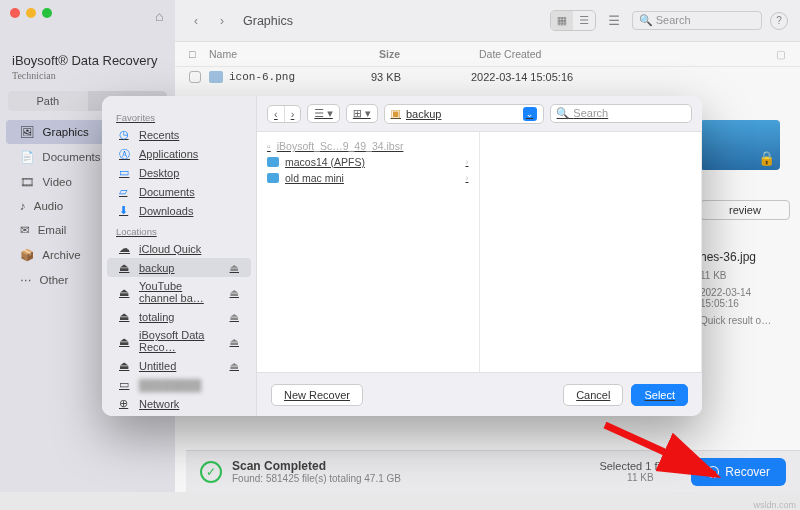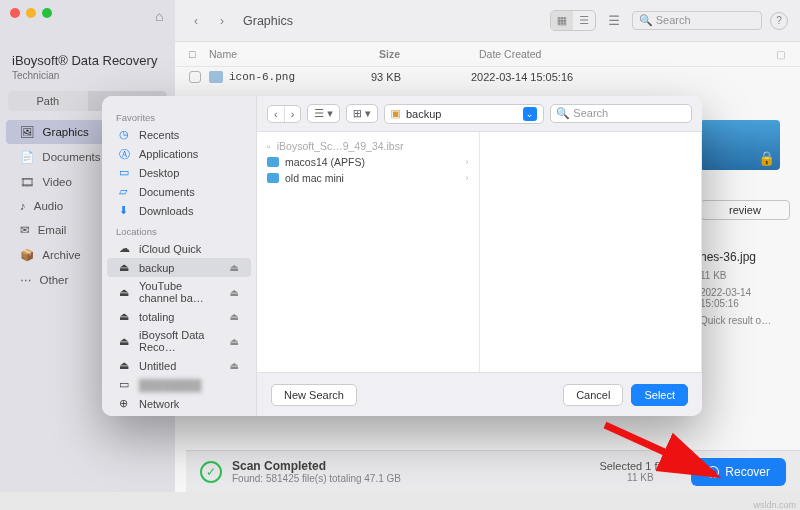--- a/index.html
+++ b/index.html
@@ -7,21 +7,21 @@
 
   
   .app { width: 800px; height: 492px; background: #fff; display: flex; position: relative; }
   .app-sidebar { width: 175px; background: #e9e8ee; display: flex; flex-direction: column; }
   .traffic { display: flex; gap: 6px; padding: 8px 10px; align-items: center; }
   .traffic span { width: 10px; height: 10px; border-radius: 50%; }
   .red { background:#ff5f57; } .yel { background:#febc2e; } .grn { background:#28c840; }
   .traffic .home { margin-left: auto; font-size: 14px; color:#8a8a8e; }
   .app-title { padding: 4px 12px 0; }
   .app-title h1 { font-size: 13px; font-weight: 400; margin-top: 23px; }
-  .app-title .sub { font-size: 10px; color:#777; margin-top:2px; }
+  .app-title .sub { font-size: 10px; color:#777; margin-top:2px;font-family:Liberation Serif, serif; }
   .tabs { display:flex; margin:10px 8px 8px; border-radius:5px; overflow:hidden; background:#dedde5; }
   .tabs div { flex:1; text-align:center; padding:4px 0; font-size:11px; color:#555; background:#e1e0e6; }
   .tabs div.active { background:#d4d3da; }
   .nav { padding:0 0 0 0; }
   .nav-item { display:flex; align-items:center; gap:8px; padding:5px 14px; font-size:11.5px; color:#555; border-radius:4px; margin:1px 6px; }
   .nav-item.sel { background:#c8cbe0; color:#222; }
 
   .app-main { flex:1; display:flex; flex-direction:column; background:#fff; }
   .toolbar { height:42px; display:flex; align-items:center; padding:0 12px; gap:8px; border-bottom:1px solid #e6e6e6; background:#f6f6f8; }
   .toolbar .navbtn { width:18px; height:18px; display:flex; align-items:center; justify-content:center; color:#888; font-size:12px; }
@@ -57,21 +57,21 @@
   
   .preview-panel { position:absolute; right:10px; top:120px; width:90px; font-size:10px; color:#666;}
   .preview-panel .thumb { width:80px; height:50px; background:linear-gradient(#4aa6e0,#2b74b0); border-radius:4px; margin-bottom:6px; position:relative; }
   .preview-panel .lock { position:absolute; right:4px; bottom:4px; font-size:14px; }
   .preview-panel .btn { border:1px solid #ccc; border-radius:4px; padding:3px 0; text-align:center; margin-top:30px; }
   .preview-panel .fn { font-size:12px; color:#333; margin-top:30px; }
   .preview-panel .meta div { font-size:10px; color:#888; margin-top:6px; }
 
   
   .dim { position:absolute; inset:0; background:rgba(0,0,0,.03); }
-  .dialog { position:absolute; left:102px; top:96px; width:600px; height:320px; background:#f7f7f9; border-radius:10px; box-shadow:0 20px 50px rgba(0,0,0,.35); display:flex; overflow:hidden; }
+  .dialog { position:absolute; left:102px; top:96px; width:600px; height:320px; background:#f7f7f9; border-radius:10px; box-shadow:0 20px 50px rgba(0,0,0,.35); display:flex; overflow:hidden;text-decoration:underline; }
   .dlg-side { width:155px; background:#ecebf0; border-right:1px solid #ddd; padding:10px 0; overflow:hidden; position:relative; }
   .dlg-side h4 { font-size:9.5px; color:#8a8a8e; text-transform:none; padding:6px 14px 2px; font-weight:500; }
   .dlg-item { display:flex; align-items:center; gap:7px; padding:3px 12px; font-size:11px; color:#444; border-radius:4px; margin:0 5px; }
   .dlg-item.sel { background:#dadae1; }
   .dlg-item svg,.dlg-item .ic { width:13px; height:13px; flex:0 0 13px; }
   .dlg-item .eject { margin-left:auto; color:#888; font-size:10px; }
   .dlg-item .blur { filter:blur(2px); color:#aaa; }
   .dlg-main { flex:1; display:flex; flex-direction:column; }
   .dlg-tool { height:36px; background:#f0eff3; display:flex; align-items:center; gap:6px; padding:0 10px; border-bottom:1px solid #e0e0e0; }
   .seg { display:flex; align-items:center; border:1px solid #ccc; border-radius:5px; background:#fff; }
@@ -321,21 +321,21 @@
           </div>
         <div class="col-item">
             <span class="fold"></span>
             <span>old mac mini</span>
             <span class="chv">›</span>
           </div>
       </div>
       <div class="dlg-col"></div>
     </div>
     <div class="dlg-foot">
-      <div class="btn">New Search</div>
+      <div class="btn">New Recover</div>
       <div style="flex:1"></div>
       <div class="btn">Cancel</div>
       <div class="btn primary">Select</div>
     </div>
   </div>
 </div>
 
 <svg class="arrow" viewBox="0 0 140 80">
   <defs>
       <marker id="ah" markerWidth="10" markerHeight="10" refX="8" refY="3" orient="auto">

